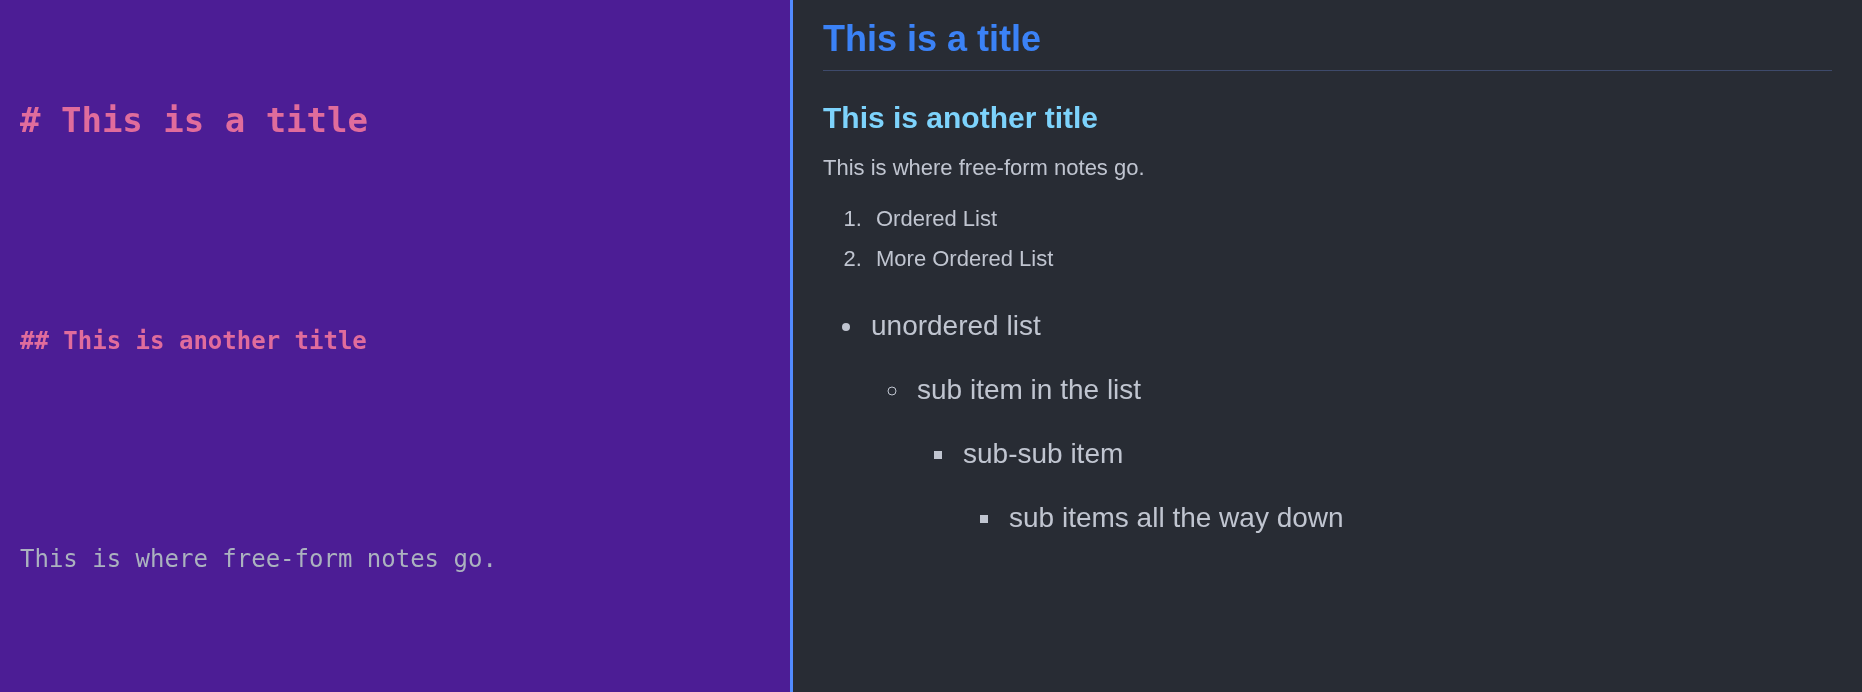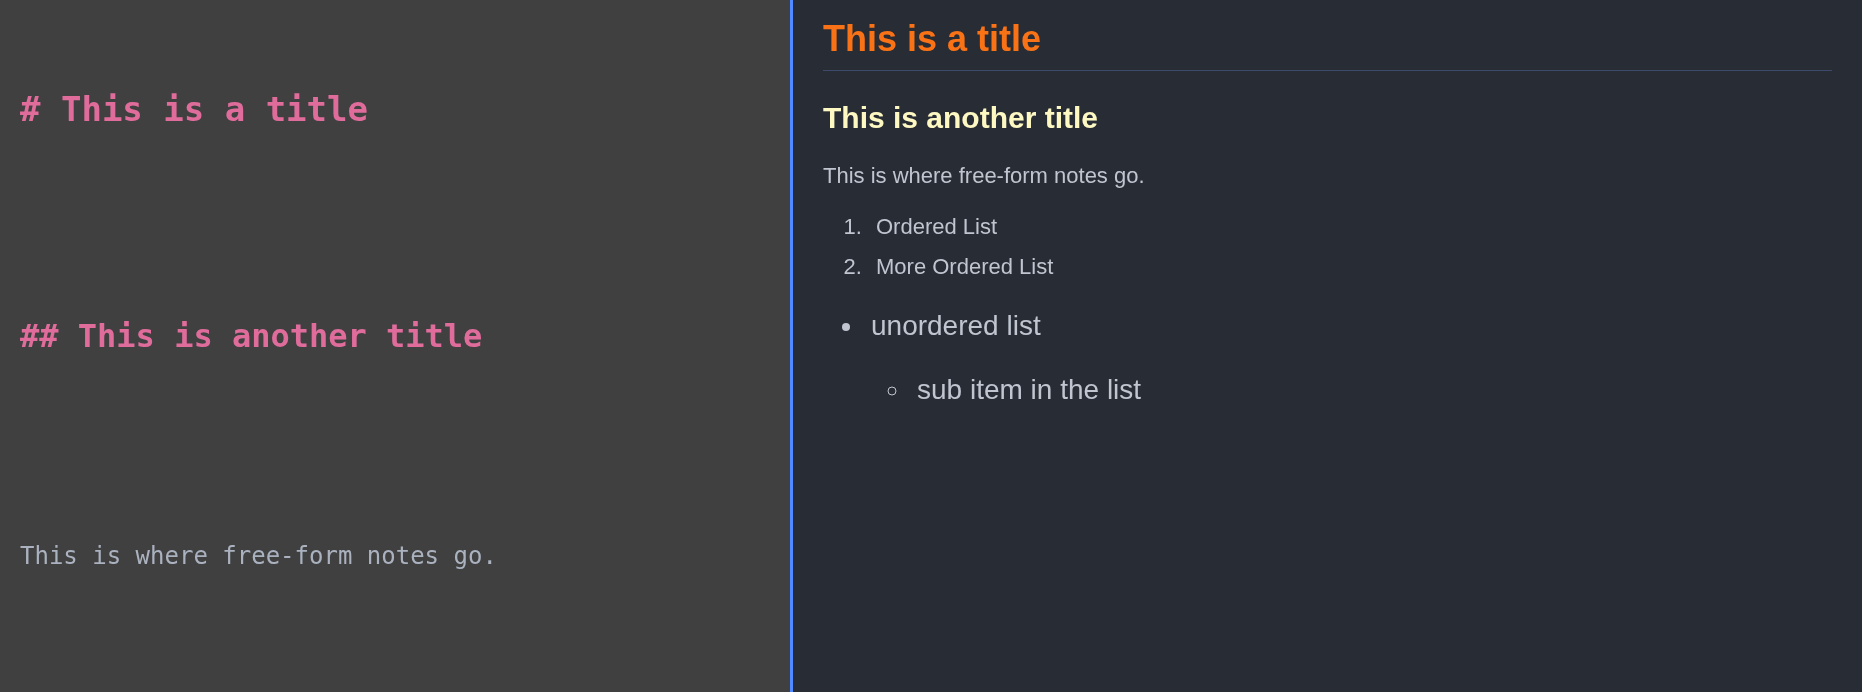--- a/index.html
+++ b/index.html
@@ -10,78 +10,78 @@
     body {
       width: 1862px;
       height: 692px;
       background-color: #282c34;
       display: flex;
       overflow: hidden;
       font-family: 'SF Mono', 'Monaco', 'Consolas', monospace;
     }
     .editor-pane {
       width: 790px;
-      padding: 14px 20px;
-      background-color: #404040;
+      padding: 25px 20px;
+      background-color: #4c1d95;
       color: #abb2bf;
       font-size: 24px;
       line-height: 1.5;
       white-space: pre;
     }
     .editor-line {
       min-height: 36px;
     }
     .editor-h1 {
       color: #e06c9c;
       font-size: 34px;
       font-weight: bold;
       line-height: 1.4;
     }
     .editor-h2 {
       color: #e06c9c;
-      font-size: 32px;
+      font-size: 24px;
       font-weight: bold;
       line-height: 1.4;
     }
     .editor-body {
       color: #abb2bf;
     }
     .preview-pane {
       flex: 1;
       border-left: 3px solid #528bff;
       padding: 18px 30px 25px 30px;
       background-color: #282c34;
       color: #abb2bf;
       font-family: -apple-system, BlinkMacSystemFont, 'Segoe UI', 'Helvetica Neue', Arial, sans-serif;
     }
     .preview-h1 {
-      color: #f97316;
+      color: #3b82f6;
       font-size: 36px;
       font-weight: 600;
       margin-bottom: 12px;
       padding-bottom: 10px;
       border-bottom: 1px solid #3e4a6b;
     }
     .preview-h2 {
-      color: #fef9c3;
+      color: #7dd3fc;
       font-size: 30px;
       font-weight: 600;
       margin-top: 30px;
-      margin-bottom: 28px;
+      margin-bottom: 20px;
     }
     .preview-p {
       color: #c0c5d0;
       font-size: 22px;
       margin-bottom: 25px;
     }
     .preview-ol {
       color: #c0c5d0;
       font-size: 22px;
       padding-left: 45px;
-      margin-bottom: 30px;
+      margin-bottom: 38px;
     }
     .preview-ol li {
       margin-bottom: 14px;
       padding-left: 8px;
     }
     .preview-ul {
       color: #c0c5d0;
       font-size: 28px;
       padding-left: 42px;
       list-style-type: disc;
@@ -128,17 +128,27 @@
   <ol class="preview-ol">
     <li>Ordered List</li>
     <li>More Ordered List</li>
   </ol>
   <ul class="preview-ul">
     <li>
       <span>unordered list</span>
       <ul>
         <li>
           <span>sub item in the list</span>
+          <ul>
+            <li>
+              <span>sub-sub item</span>
+              <ul>
+                <li>
+                  <span>sub items all the way down</span>
+                </li>
+              </ul>
+            </li>
+          </ul>
         </li>
       </ul>
     </li>
   </ul>
 </div>
 
 </body></html>

